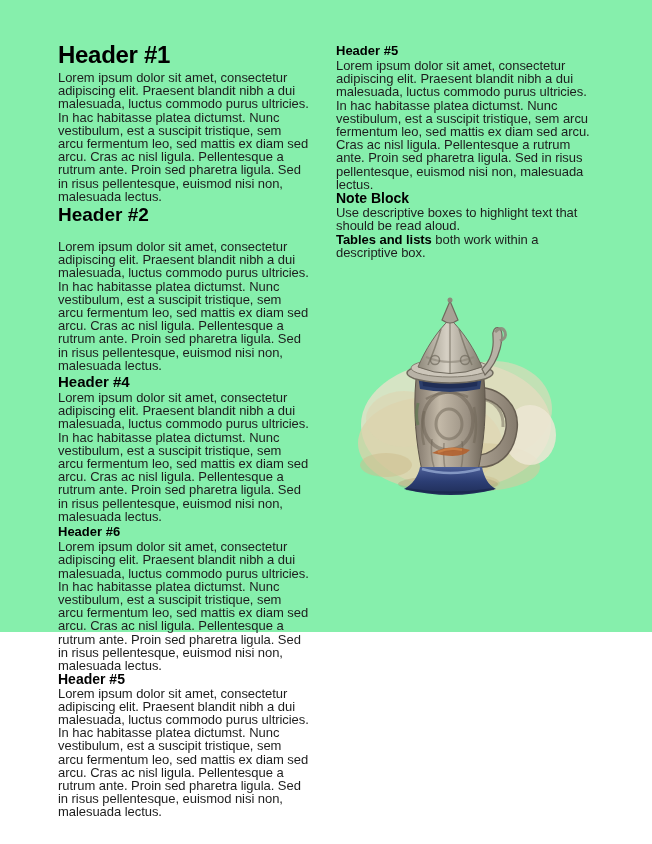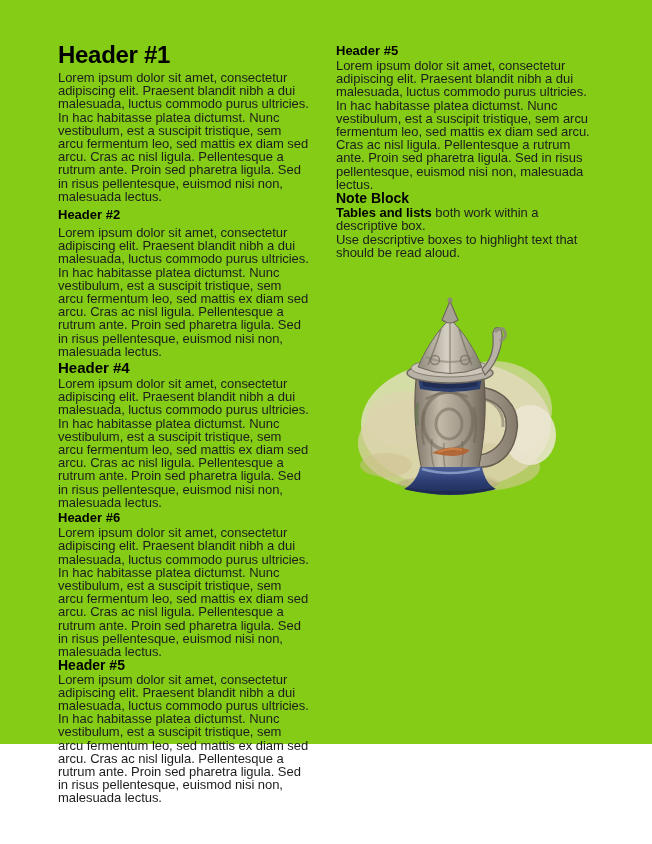--- a/index.html
+++ b/index.html
@@ -4,38 +4,38 @@
 <style>
   * { margin: 0; padding: 0; box-sizing: border-box; }
   html, body { background: #ffffff; }
   body {
     width: 652px; height: 844px;
     font-family: "Liberation Sans", "DejaVu Sans", sans-serif;
     color: #1d1d1d;
     overflow: hidden;
     position: relative;
   }
-  .page { width: 652px; height: 744px; background: #84cc16; }
+  .page { width: 652px; height: 632px; background: #86efac; }
   .columns {
     display: flex;
     gap: 26px;
     padding: 42px 12px 0 58px;
   }
   .col { flex: 0 0 252px; width: 252px; }
   .col-right { flex: 0 0 256px; width: 256px; }
 
   p.body-text {
     font-size: 13px;
     line-height: 13.2px;
     margin: 0 0 1px 0;
     color: #1d1d1d;
     letter-spacing: -0.05px;
   }
   h1.doc-h1 { font-size: 24px; line-height: 26px; margin: 0 0 3px 0; color: #000; letter-spacing: -0.3px; }
-  h2.doc-h2 { font-size: 13px; line-height: 19px; margin: 2px 0 2px 0; color: #000; }
+  h2.doc-h2 { font-size: 19px; line-height: 19px; margin: 2px 0 16px 0; color: #000; }
   h3.doc-h3 { font-size: 15px; line-height: 16px; margin: 2px 0 1px 0; color: #000; }
   h4.doc-h4 { font-size: 13px; line-height: 14px; margin: 2px 0 1px 0; color: #000; }
   h5.doc-h5 { font-size: 14px; line-height: 11.5px; margin: 2px 0 1px 0; color: #000; }
   .rc-header { font-size: 13.5px; line-height: 15px; margin: 0 0 1px 0; color: #000; }
   .inline-bold { font-weight: bold; color: #000; }
 
   .figure-wrap {
     margin: 28px 0 0 2px;
     width: 244px; height: 212px;
   }
@@ -74,22 +74,22 @@
       <section>
         <h4 class="doc-h4 rc-header">Header #5</h4>
         <p class="body-text">Lorem ipsum dolor sit amet, consectetur adipiscing elit. Praesent blandit nibh a dui malesuada, luctus commodo purus ultricies. In hac habitasse platea dictumst. Nunc vestibulum, est a suscipit tristique, sem arcu fermentum leo, sed mattis ex diam sed arcu. Cras ac nisl ligula. Pellentesque a rutrum ante. Proin sed pharetra ligula. Sed in risus pellentesque, euismod nisi non, malesuada lectus.</p>
       </section>
 
       <section>
         <h5 class="doc-h5">Note Block</h5>
       </section>
 
       <section>
+        <p class="body-text">Use descriptive boxes to highlight text that should be read aloud.</p>
         <p class="body-text"><span class="inline-bold">Tables and lists</span><span> both work within a descriptive box.</span></p>
-        <p class="body-text">Use descriptive boxes to highlight text that should be read aloud.</p>
       </section>
 
       <div class="figure-wrap">
         <svg width="244" height="212" viewBox="0 0 244 212" role="img" aria-label="Watercolor-style illustration of an ornate German beer stein with a pewter cone lid, thumb lever, blue bands at rim and base, carved grey-tan ceramic body and a tan watercolor wash background">
           <defs>
             <linearGradient id="gBody" x1="0" y1="0" x2="1" y2="0">
               <stop offset="0" stop-color="#80766a"></stop>
               <stop offset="0.35" stop-color="#c3b9a8"></stop>
               <stop offset="0.75" stop-color="#9b9183"></stop>
               <stop offset="1" stop-color="#6c6356"></stop>

